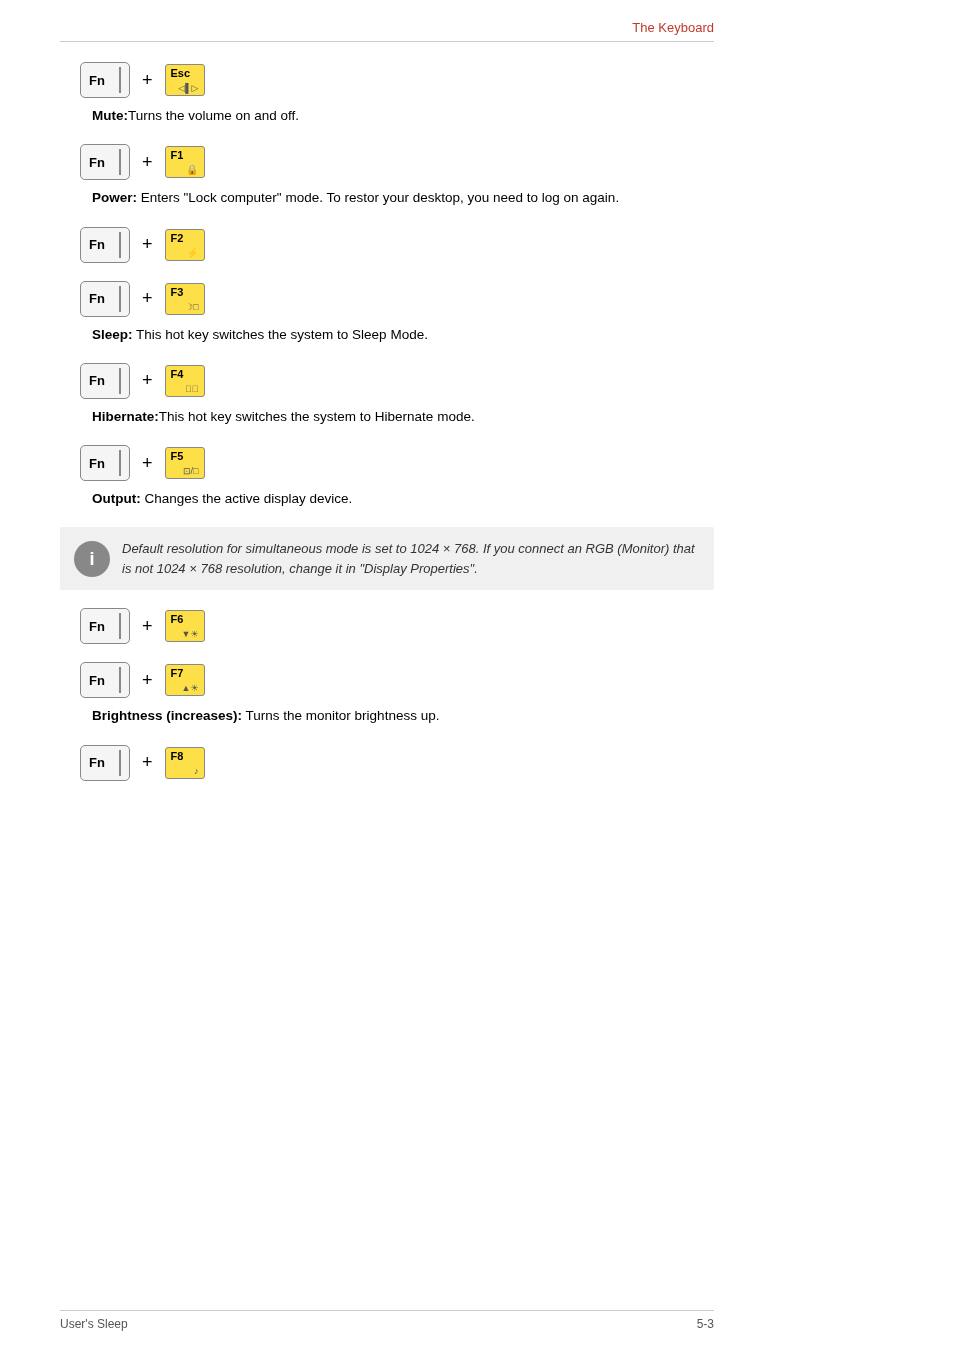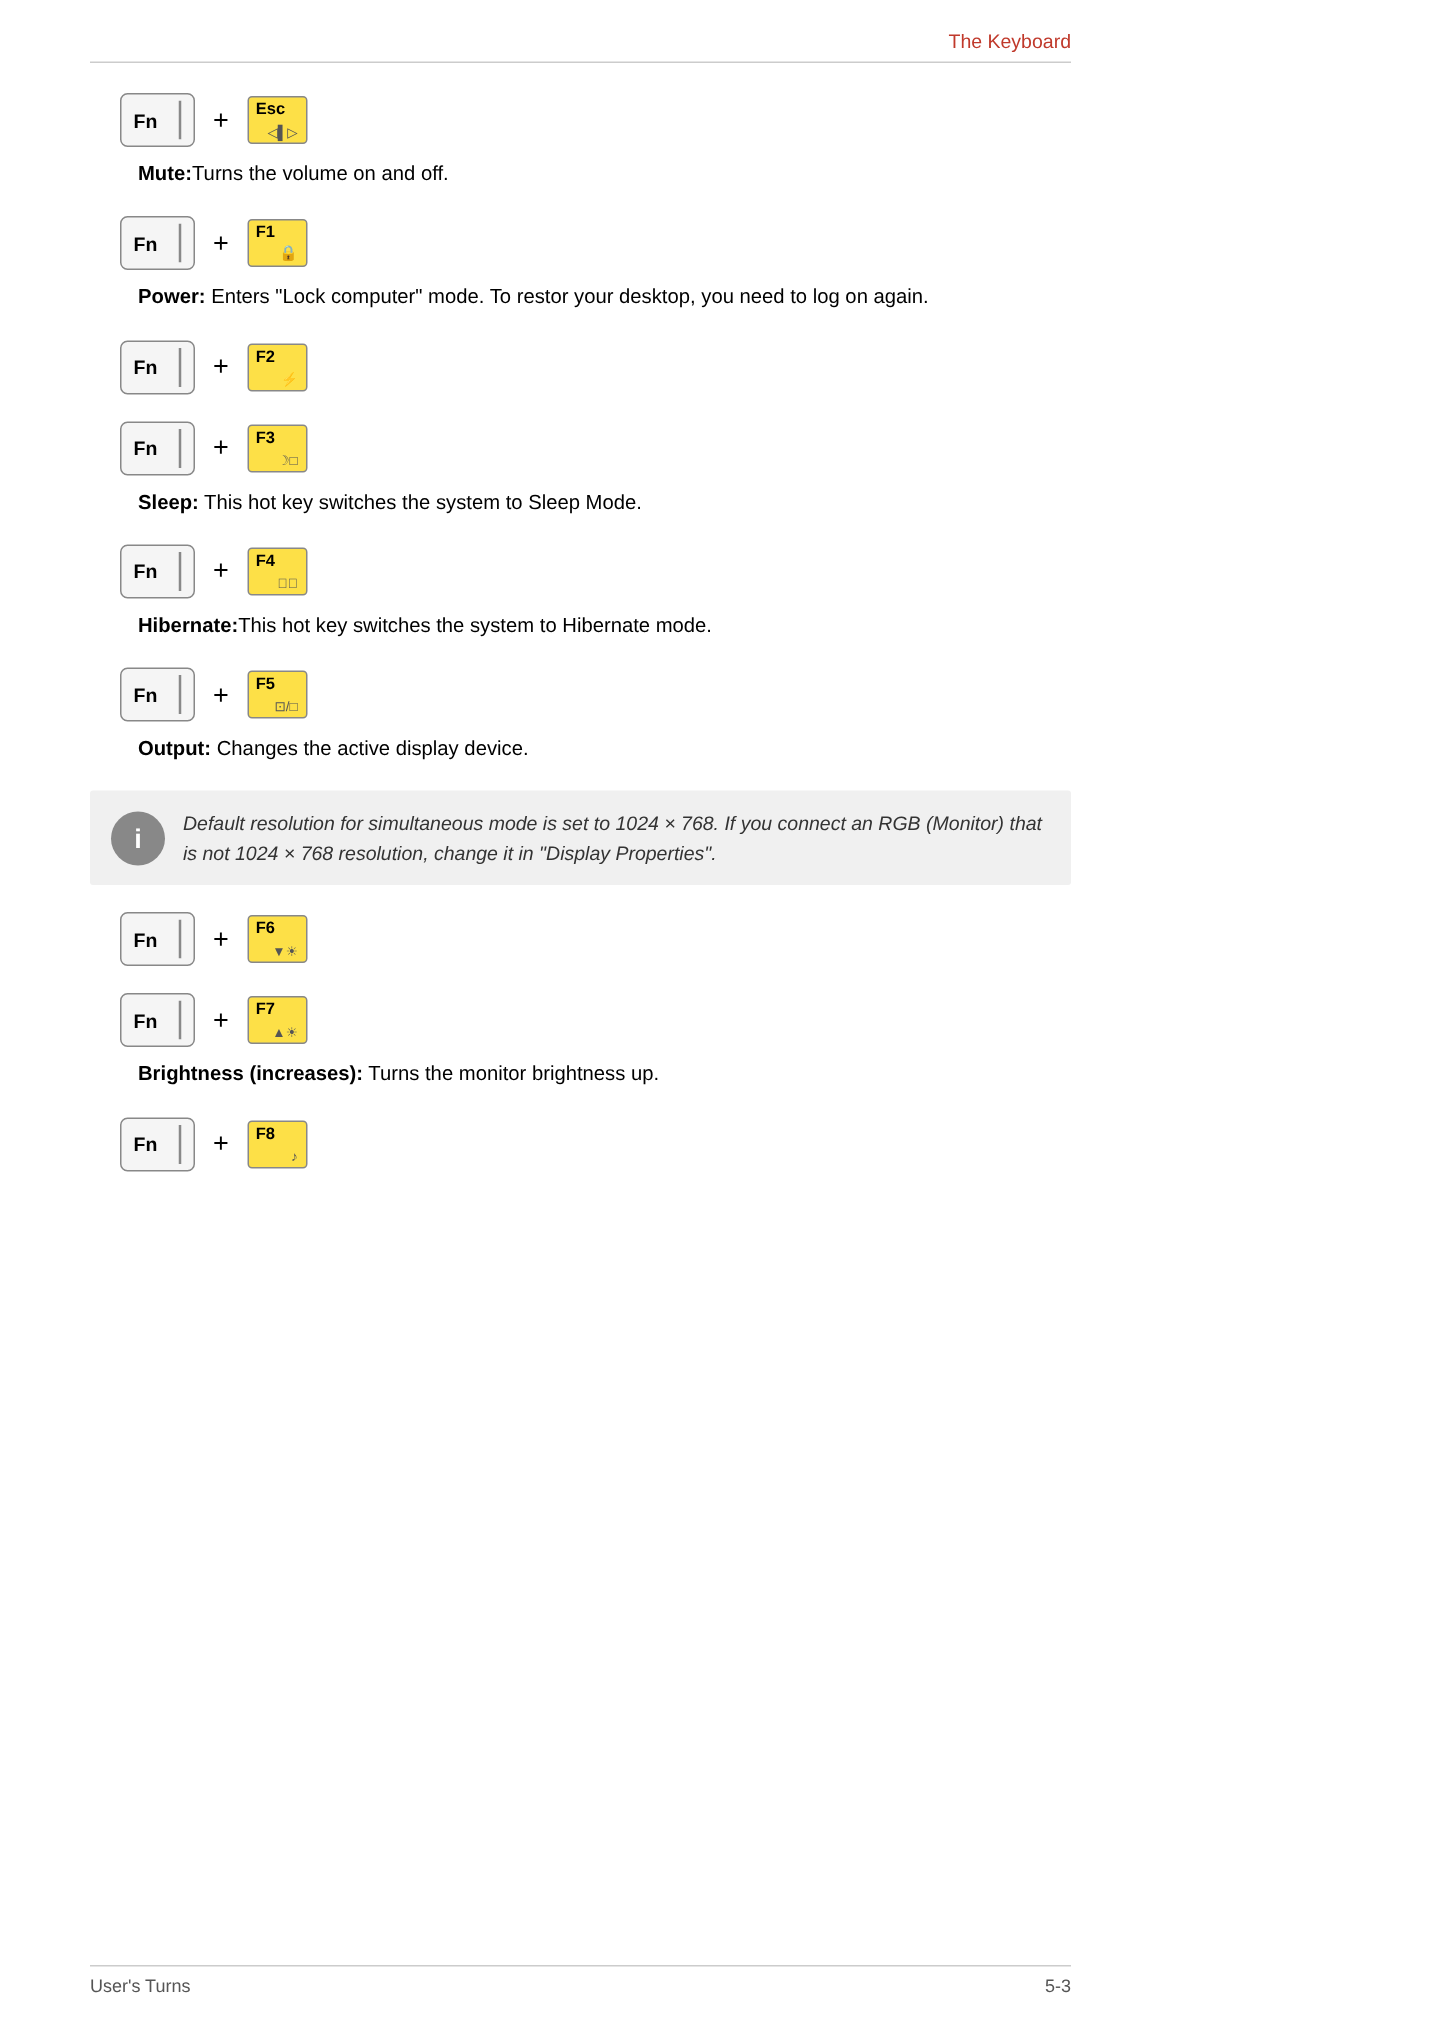--- a/index.html
+++ b/index.html
@@ -311,17 +311,17 @@
       </div>
       <span class="plus-sign">+</span>
       <div class="fX-key-wrap">
         <span class="key-fX-label">F8</span>
         <span class="key-fX-icon" style="font-size:9px;">♪</span>
       </div>
     </div>
   </div>
 
   <div class="footer">
-    <span>User's Turns</span>
+    <span>User's Sleep</span>
     <span>5-3</span>
   </div>
 
 </div>
 
 </body></html>

